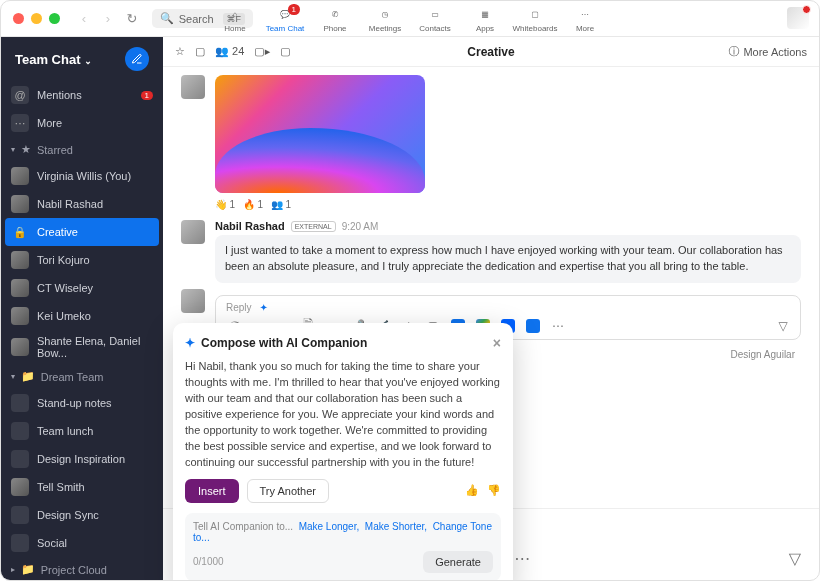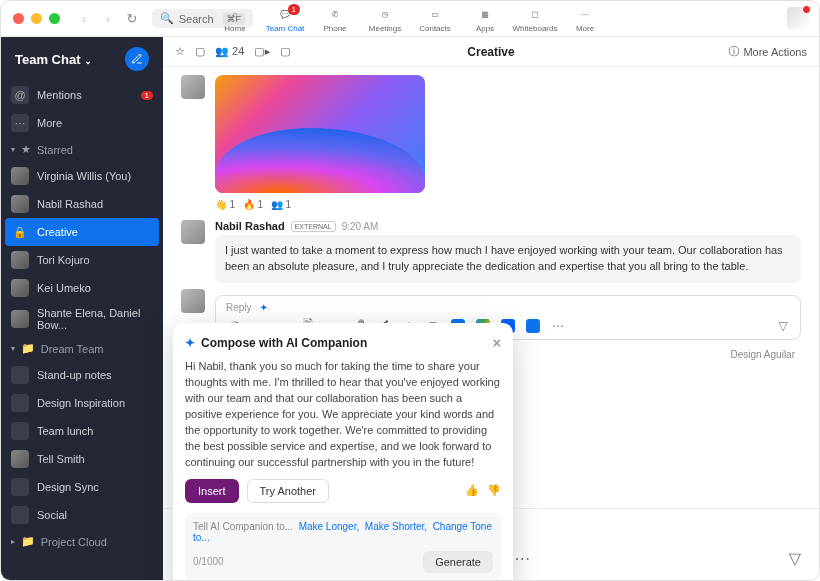--- a/index.html
+++ b/index.html
@@ -169,43 +169,47 @@
     <div class="sb-item sel">
           <span class="ic" style="background:transparent;display:flex;align-items:center;justify-content:center">🔒</span>
           <span>Creative</span>
         </div>
     <div class="sb-item">
           <span class="av"></span>
           <span>Tori Kojuro</span>
         </div>
     <div class="sb-item">
           <span class="av"></span>
+          <span>CT Wiseley</span>
+        </div>
+    <div class="sb-item">
+          <span class="av"></span>
           <span>Kei Umeko</span>
         </div>
     <div class="sb-item">
           <span class="av"></span>
           <span>Shante Elena, Daniel Bow...</span>
         </div>
 
     <div class="sb-sec">
           <span class="arr">▾</span>
           <span>📁</span>
           <span>Dream Team</span>
         </div>
     <div class="sb-item">
           <span class="ic"></span>
           <span>Stand-up notes</span>
         </div>
     <div class="sb-item">
           <span class="ic"></span>
+          <span>Team lunch</span>
+        </div>
+    <div class="sb-item">
+          <span class="ic"></span>
           <span>Design Inspiration</span>
-        </div>
-    <div class="sb-item">
-          <span class="ic"></span>
-          <span>Team lunch</span>
         </div>
     <div class="sb-item">
           <span class="av"></span>
           <span>Tell Smith</span>
         </div>
     <div class="sb-item">
           <span class="ic"></span>
           <span>Design Sync</span>
         </div>
     <div class="sb-item">

